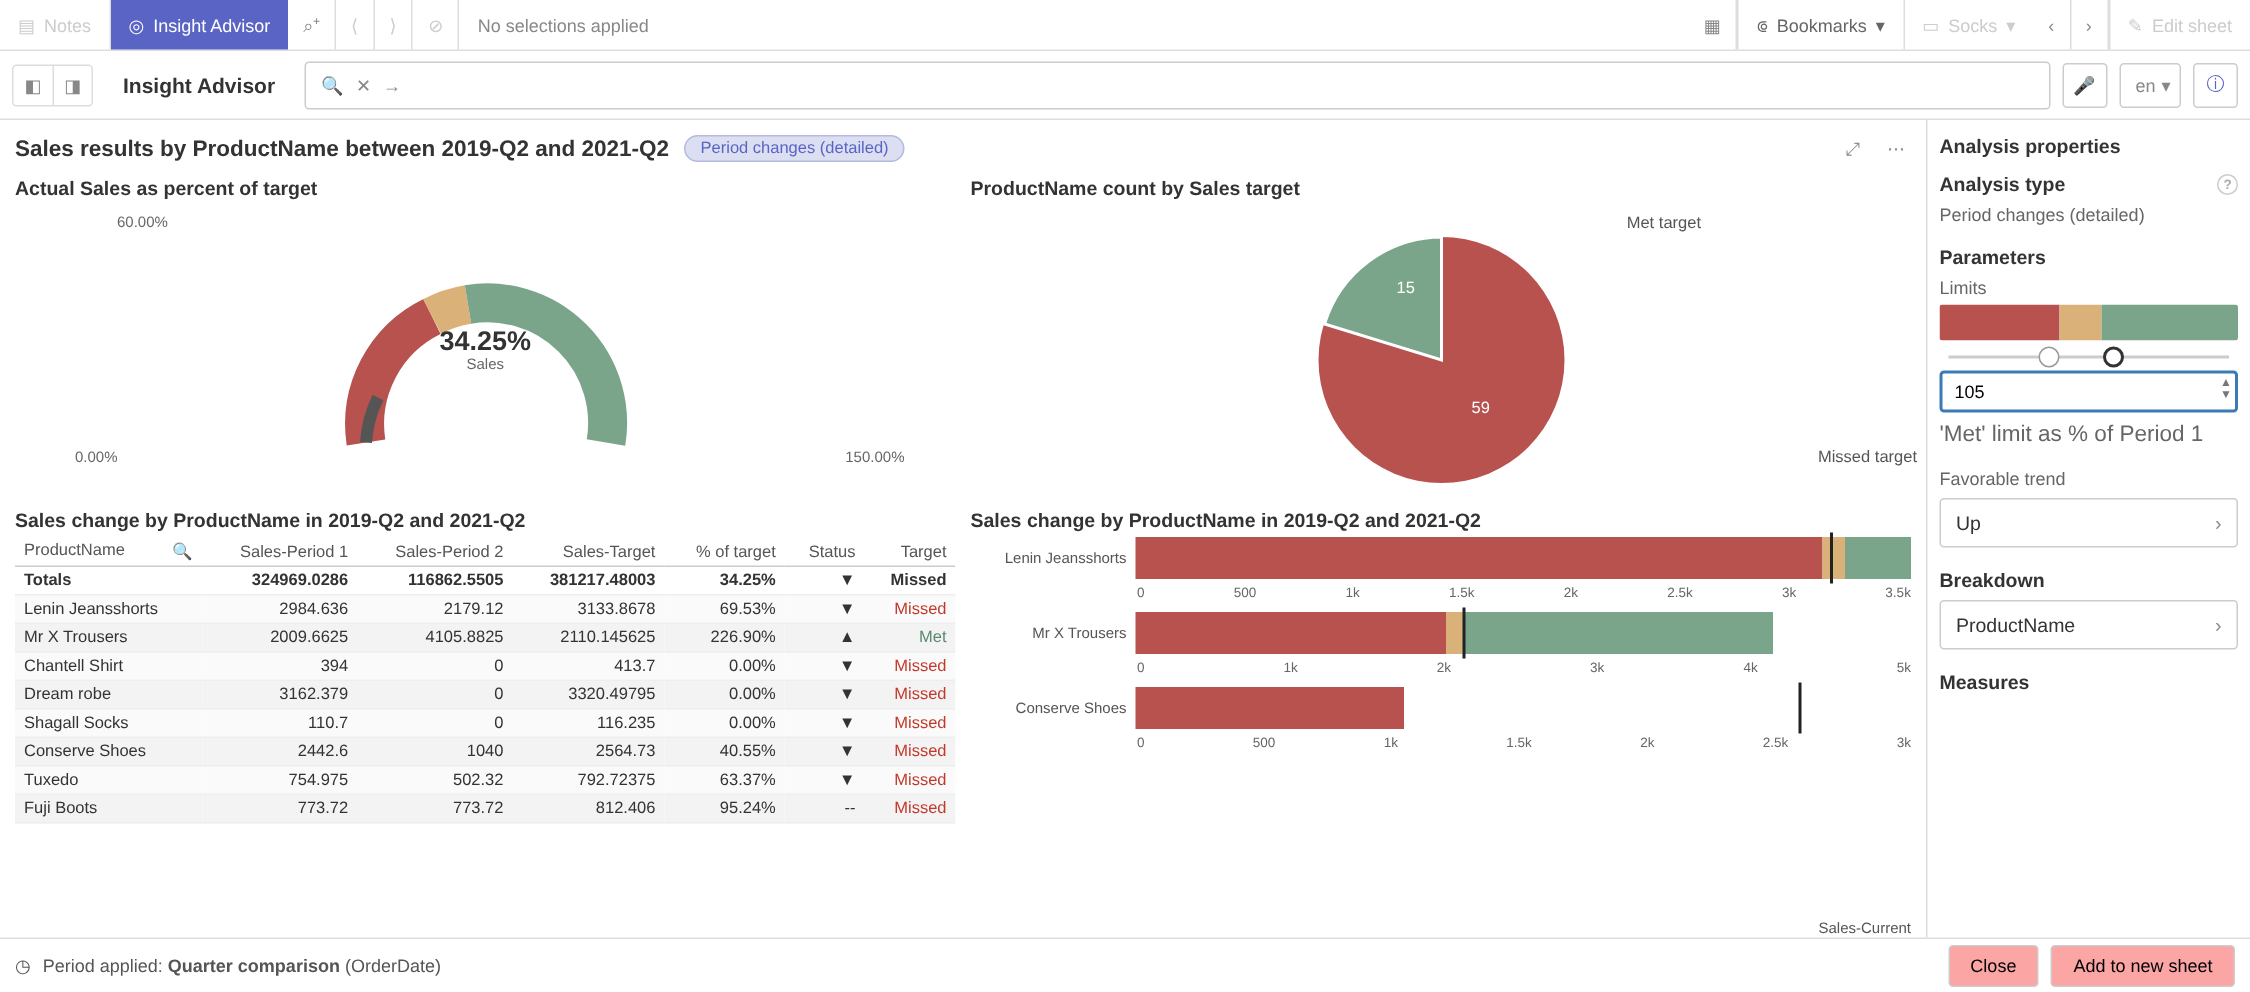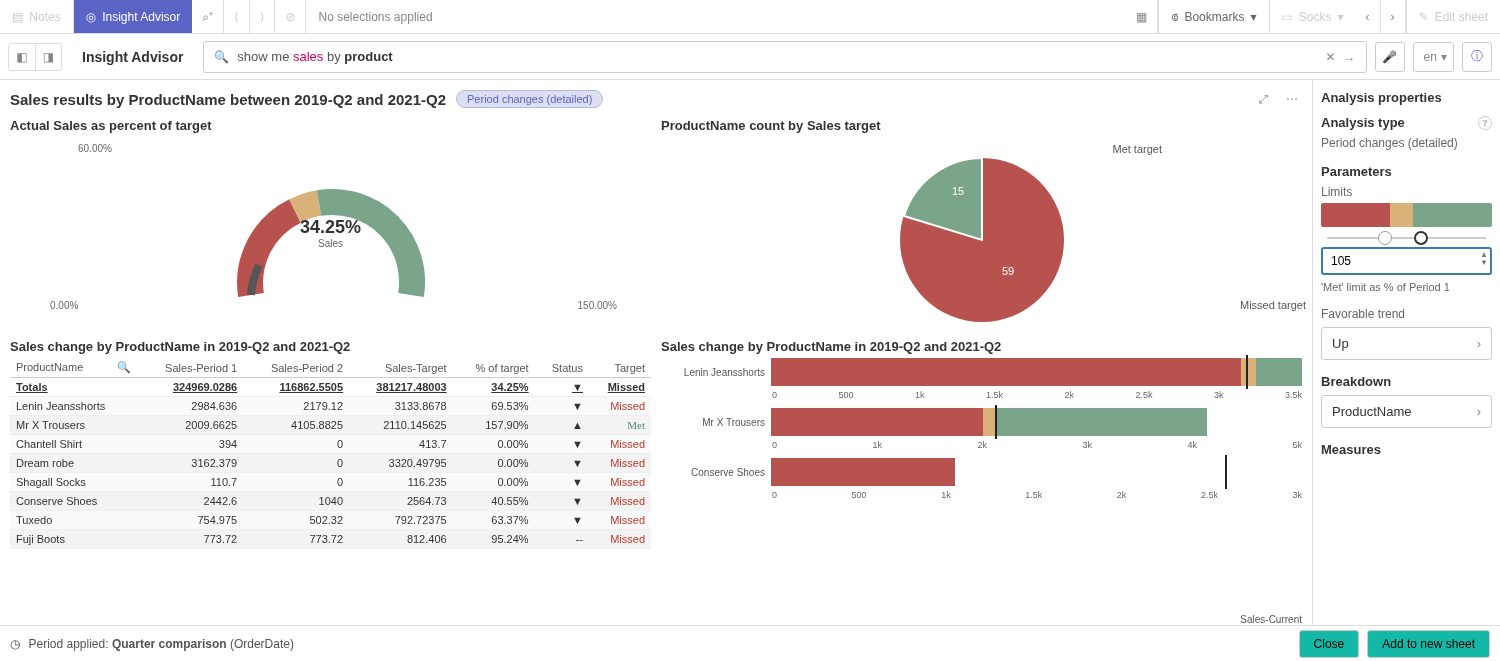--- a/index.html
+++ b/index.html
@@ -39,57 +39,57 @@
   .gauge-center .val { font-size: 18px; font-weight: 600; }
   .gauge-center .sub { font-size: 10px; color: #666; }
   .pie-label { position: absolute; font-size: 11px; color: #555; }
   .tables-row { display: flex; padding: 0 10px; gap: 10px; flex: 1; overflow: hidden; }
   .table-card { flex: 1; display: flex; flex-direction: column; overflow: hidden; }
   .table-card h3 { font-size: 13px; font-weight: 600; margin-bottom: 4px; }
   table { width: 100%; border-collapse: collapse; font-size: 11px; }
   th, td { padding: 3px 6px; text-align: right; border-bottom: 1px solid #eee; }
   th:first-child, td:first-child { text-align: left; }
   thead th { font-weight: 400; color: #555; border-bottom: 1px solid #ccc; position: relative; }
-  tbody tr.totals td { font-weight: 700; text-decoration: underline; }
+  tbody tr.totals td { font-weight: 700; }
   tbody tr:nth-child(even) { background: #fafafa; }
   tbody tr:nth-child(odd) { background: #f3f3f3; }
   tbody tr.totals { background: #fff !important; }
   .status-missed { color: #c0392b; }
-  .status-met { color: #5a8a6e; font-family: Liberation Serif, serif; }
+  .status-met { color: #5a8a6e; }
   .bar-chart { flex: 1; position: relative; }
   .bar-row { display: flex; align-items: center; margin-bottom: 2px; }
   .bar-row .lbl { width: 110px; text-align: right; font-size: 10px; color: #555; padding-right: 6px; }
   .bar-row .track { flex: 1; height: 28px; position: relative; background: #fff; }
   .bar-seg { position: absolute; top: 0; height: 28px; }
   .axis { display: flex; font-size: 9px; color: #666; margin-left: 111px; justify-content: space-between; padding: 2px 0 8px; }
   .y-axis-label { position: absolute; left: -4px; top: 50%; transform: rotate(-90deg) translateX(50%); transform-origin: left; font-size: 10px; color: #666; }
   .x-axis-label { text-align: right; font-size: 10px; color: #555; padding-top: 2px; }
-  .sidepanel { width: 188px; border-left: 1px solid #ddd; padding: 10px 8px; overflow-y: auto; }
+  .sidepanel { width: 216px; border-left: 1px solid #ddd; padding: 10px 8px; overflow-y: auto; }
   .sidepanel h3 { font-size: 13px; font-weight: 600; margin-bottom: 10px; }
   .sp-section { margin-bottom: 14px; }
   .sp-section .sp-title { font-size: 13px; font-weight: 600; margin-bottom: 6px; display: flex; align-items: center; }
   .sp-section .sp-title .help { margin-left: auto; color: #aaa; border: 1px solid #ccc; border-radius: 50%; width: 14px; height: 14px; font-size: 9px; text-align: center; line-height: 12px; }
   .sp-sub { color: #666; font-size: 12px; margin-bottom: 10px; }
   .limits-bar { height: 24px; display: flex; border-radius: 2px; overflow: hidden; margin-bottom: 4px; }
   .limits-bar div:nth-child(1){ background:#b8524f; flex:35;} 
   .limits-bar div:nth-child(2){ background:#dbb17a; flex:12;}
   .limits-bar div:nth-child(3){ background:#7ba58a; flex:40;}
   .slider-track { height: 2px; background: #ccc; position: relative; margin: 10px 6px 8px; }
   .slider-handle { position: absolute; top: -6px; width: 14px; height: 14px; border-radius: 50%; background: #fff; border: 1px solid #999; }
   .slider-handle.h1 { left: 32%; }
   .slider-handle.h2 { left: 55%; border: 2px solid #333; }
   .num-input { width: 100%; border: 2px solid #3b7ab5; border-radius: 3px; padding: 5px 24px 5px 8px; font-size: 12px; position: relative; }
   .num-wrap { position: relative; }
   .num-wrap .spin { position: absolute; right: 4px; top: 4px; font-size: 8px; color: #777; line-height: 8px; }
-  .hint { font-size: 11px; color: #666; margin-top: 6px; }
+  .hint { font-size: 15px; color: #666; margin-top: 6px; }
   .select-box { border: 1px solid #ccc; border-radius: 3px; padding: 8px 10px; display: flex; align-items: center; cursor: pointer; font-size: 13px; }
   .select-box .chev { margin-left: auto; color: #888; }
   .footer { height: 36px; border-top: 1px solid #ddd; display: flex; align-items: center; padding: 0 10px; gap: 8px; font-size: 12px; color: #555; }
   .footer .spacer { flex: 1; }
-  .footer button { border: 1px solid #ccc; background: #14b8a6; border-radius: 3px; padding: 6px 14px; cursor: pointer; font-size: 12px; }
+  .footer button { border: 1px solid #ccc; background: #fca5a5; border-radius: 3px; padding: 6px 14px; cursor: pointer; font-size: 12px; }
   svg { display: block; }
 </style>
 </head>
 <body>
 
 <div class="topbar">
   <div class="btn disabled">
     <span>▤</span>
     <span>Notes</span>
   </div>
@@ -123,23 +123,20 @@
 </div>
 
 <div class="searchrow">
   <div class="panel-toggle">
     <div>◧</div>
     <div>◨</div>
   </div>
   <div class="ia-title">Insight Advisor</div>
   <div class="searchbox">
     <span style="color:#888">🔍</span>
-    <span style="flex:1;font-size:13px;color:#555">
-      <span>show me </span><span class="hl-sales">sales</span><span> by </span><span class="hl-product">product</span>
-    </span>
     <span style="color:#888;cursor:pointer">✕</span>
     <span style="color:#888;cursor:pointer">→</span>
   </div>
   <div class="round-btn">🎤</div>
   <div class="round-btn lang">
     <span>en</span>
     <span>▾</span>
   </div>
   <div class="round-btn" style="color:#5964c4">ⓘ</div>
 </div>
@@ -223,21 +220,21 @@
                 <td>3133.8678</td>
                 <td>69.53%</td>
                 <td>▼</td>
                 <td class="status-missed">Missed</td>
               </tr>
               <tr>
                 <td>Mr X Trousers</td>
                 <td>2009.6625</td>
                 <td>4105.8825</td>
                 <td>2110.145625</td>
-                <td>157.90%</td>
+                <td>226.90%</td>
                 <td>▲</td>
                 <td class="status-met">Met</td>
               </tr>
               <tr>
                 <td>Chantell Shirt</td>
                 <td>394</td>
                 <td>0</td>
                 <td>413.7</td>
                 <td>0.00%</td>
                 <td>▼</td>

